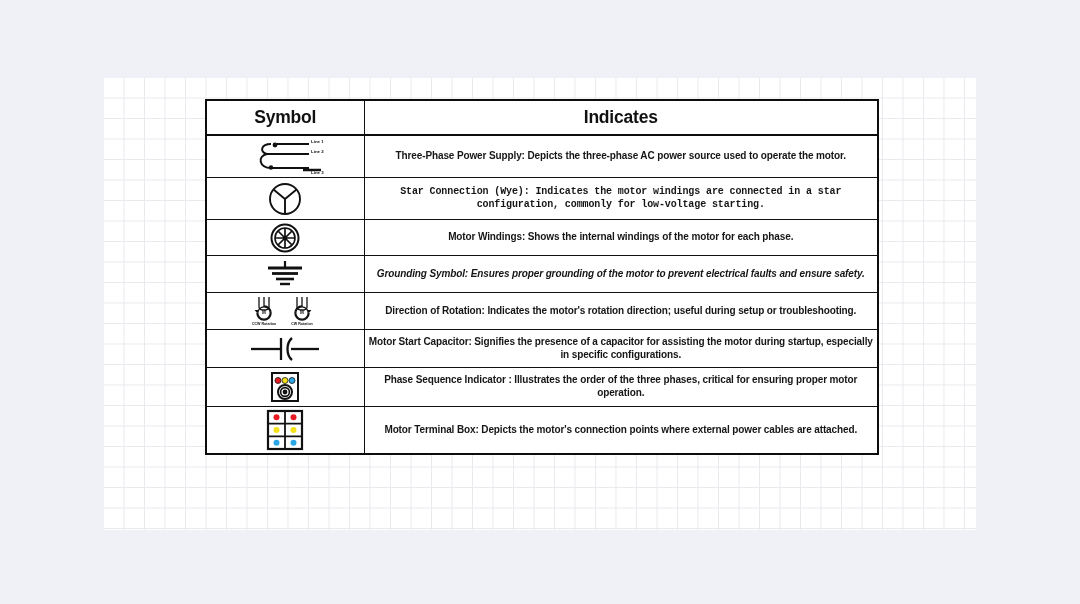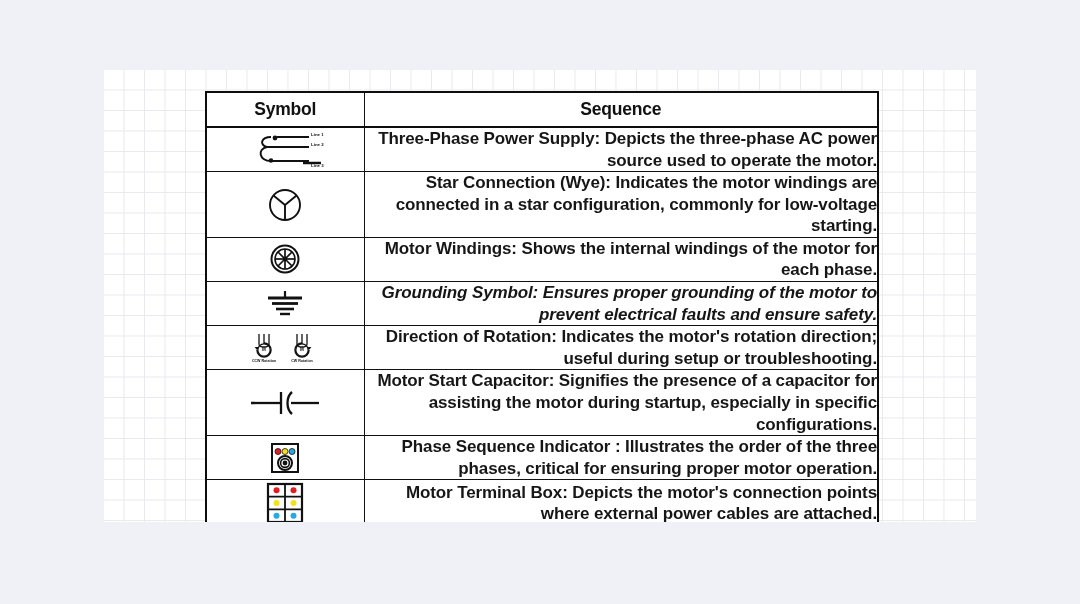--- a/index.html
+++ b/index.html
@@ -10,21 +10,21 @@
     width: 1080px;
     height: 604px;
     background: #f0f1f7;
     font-family: "Liberation Sans", sans-serif;
     overflow: hidden;
   }
 
   
   .app-surface {
     position: absolute;
-    left: 0; top: 2px;
+    left: 0; top: 10px;
     width: 1080px;
     height: 520px;
     background: #f0f1f7;
     border-radius: 20px;
     overflow: hidden;
   }
 
   
   .page-sheet {
     position: absolute;
@@ -81,31 +81,31 @@
     justify-content: center;
     width: 100%;
     min-height: 34px;
   }
 
   .func-cell {
     vertical-align: middle;
     padding: 4px 8px 4px 7px;
   }
   .func-text {
-    font-size: 17px;
+    font-size: 10px;
     font-weight: bold;
     line-height: 1.27;
     color: #161616;
     letter-spacing: -0.12px;
-    text-align: right;
+    text-align: center;
   }
 
   
   tr.r1 td { height: 41px; }
-  tr.r2 td { height: 41px; }
+  tr.r2 td { height: 41px; font-family: Liberation Mono, monospace; }
   tr.r3 td { height: 37px; }
   tr.r4 td { height: 35px; }
   tr.r5 td { height: 36px; font-style: italic; }
   tr.r6 td { height: 37px; }
   tr.r7 td { height: 36px; }
   tr.r8 td { height: 37px; margin-top: 32px; }
   tr.r9 td { height: 38px; }
   tr.r10 td { height: 46px; }
 
   svg { display: block; }
@@ -118,21 +118,21 @@
   <div class="page-sheet"></div>
 
   <table class="symbol-table">
     <colgroup>
       <col class="col-symbol">
       <col class="col-function">
     </colgroup>
     <thead>
       <tr>
         <th>Symbol</th>
-        <th>Sequence</th>
+        <th>Indicates</th>
       </tr>
     </thead>
     <tbody>
 
       <tr class="r1">
         <td class="sym-cell">
           <div class="sym-wrap">
             <svg width="96" height="38" viewBox="0 0 96 38" aria-hidden="true">
               <g fill="none" stroke="#111" stroke-width="2">
                 <path d="M40 6 H72"></path>

